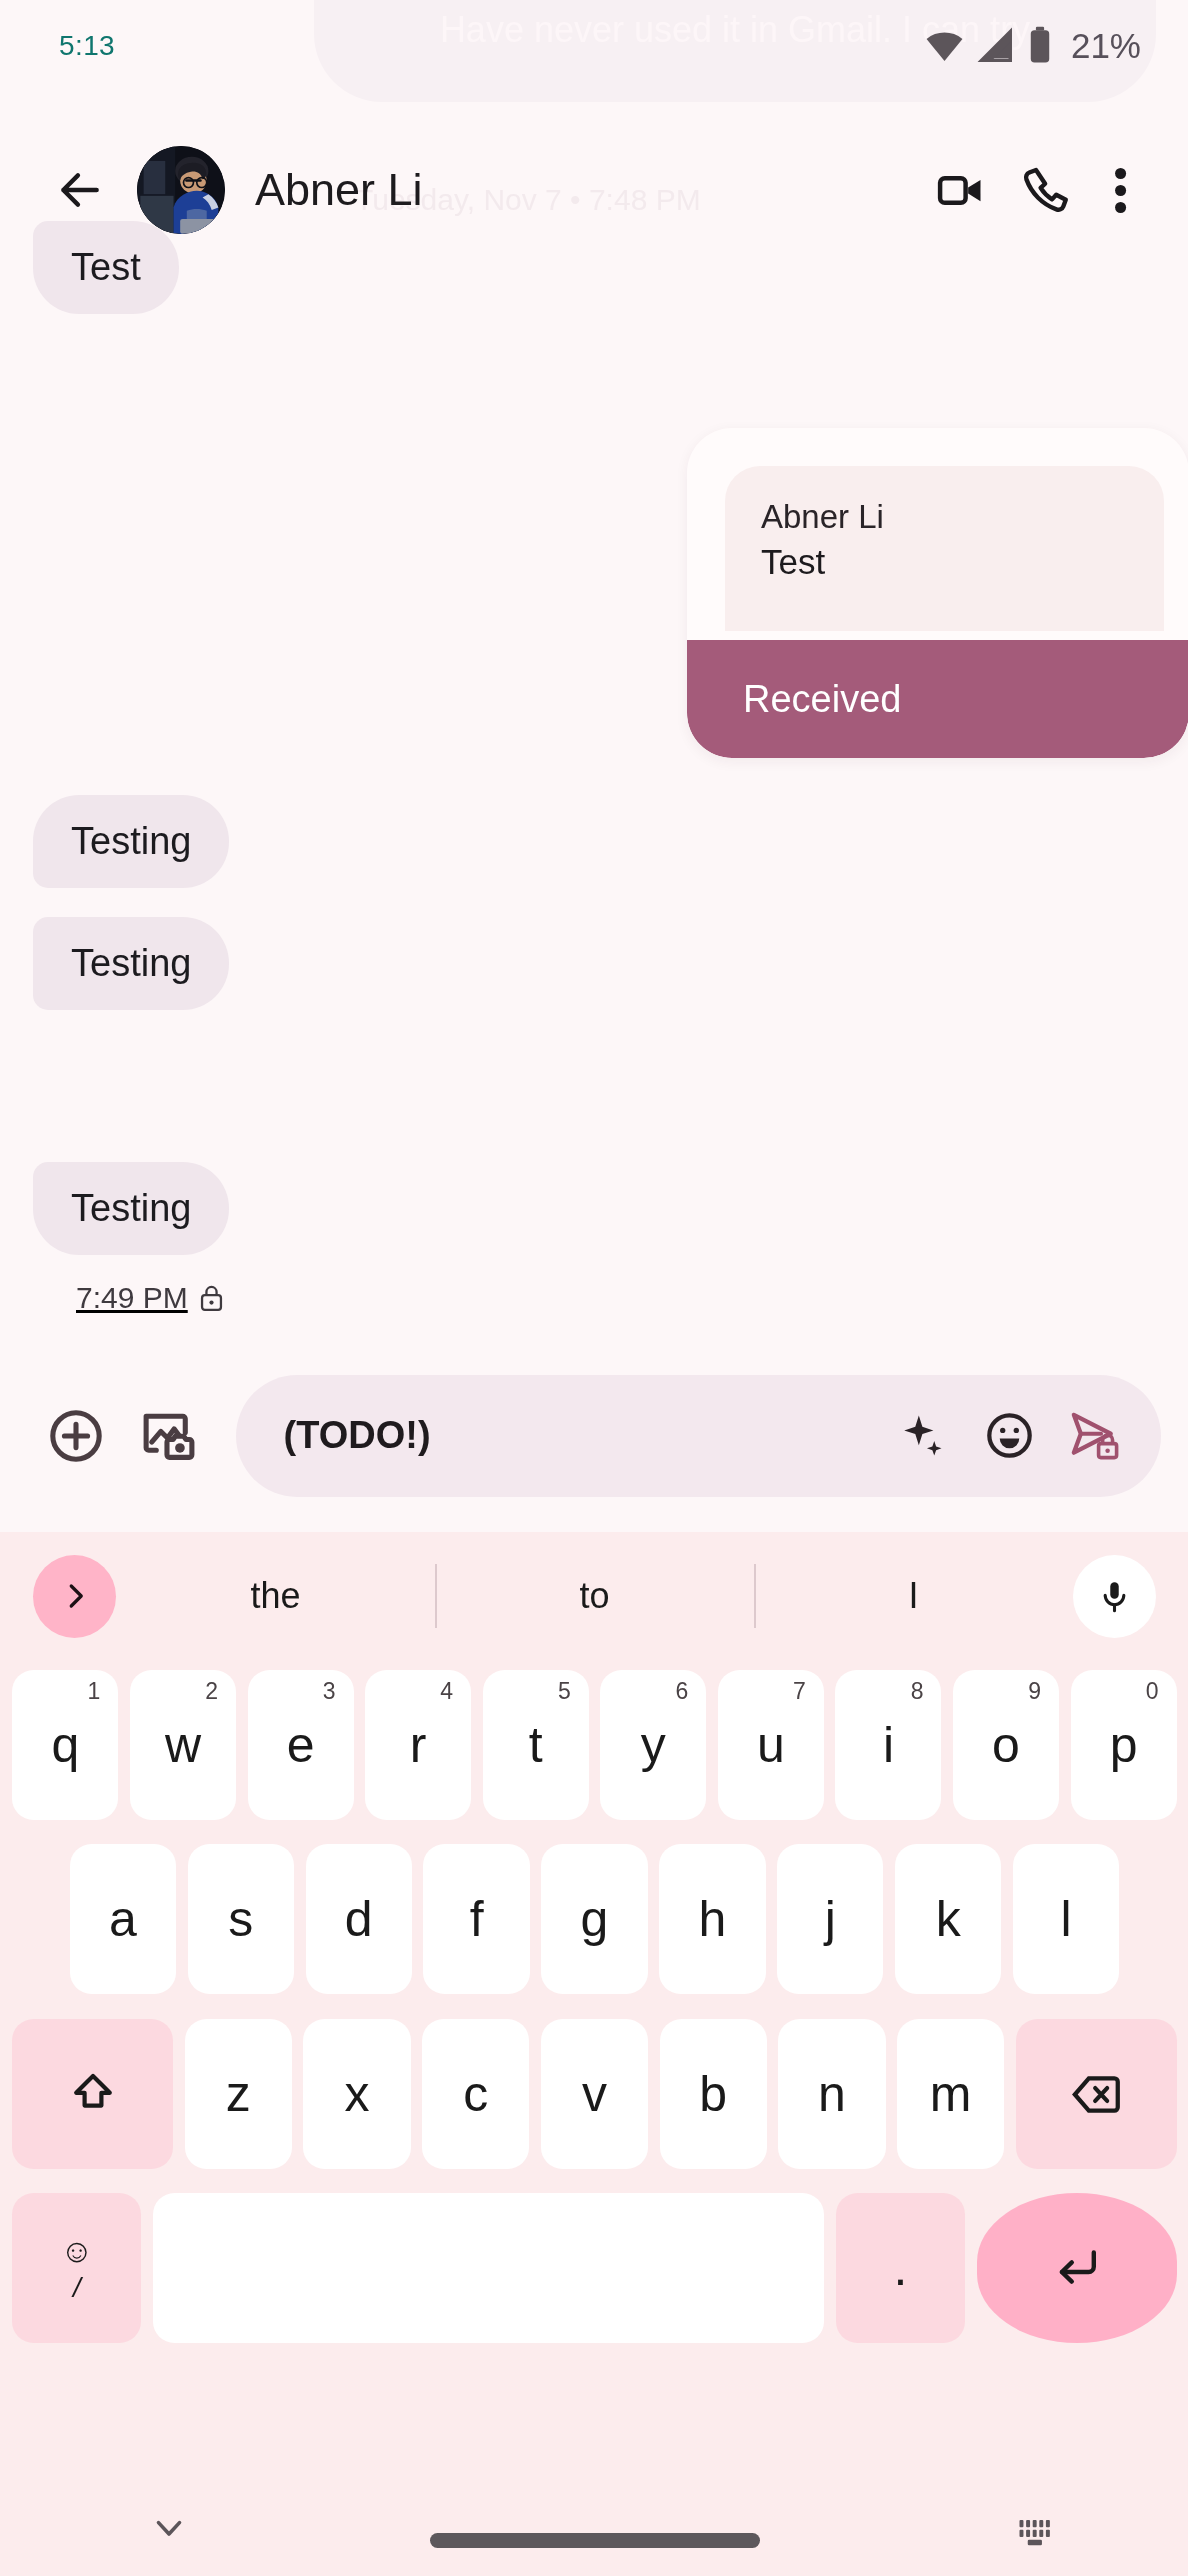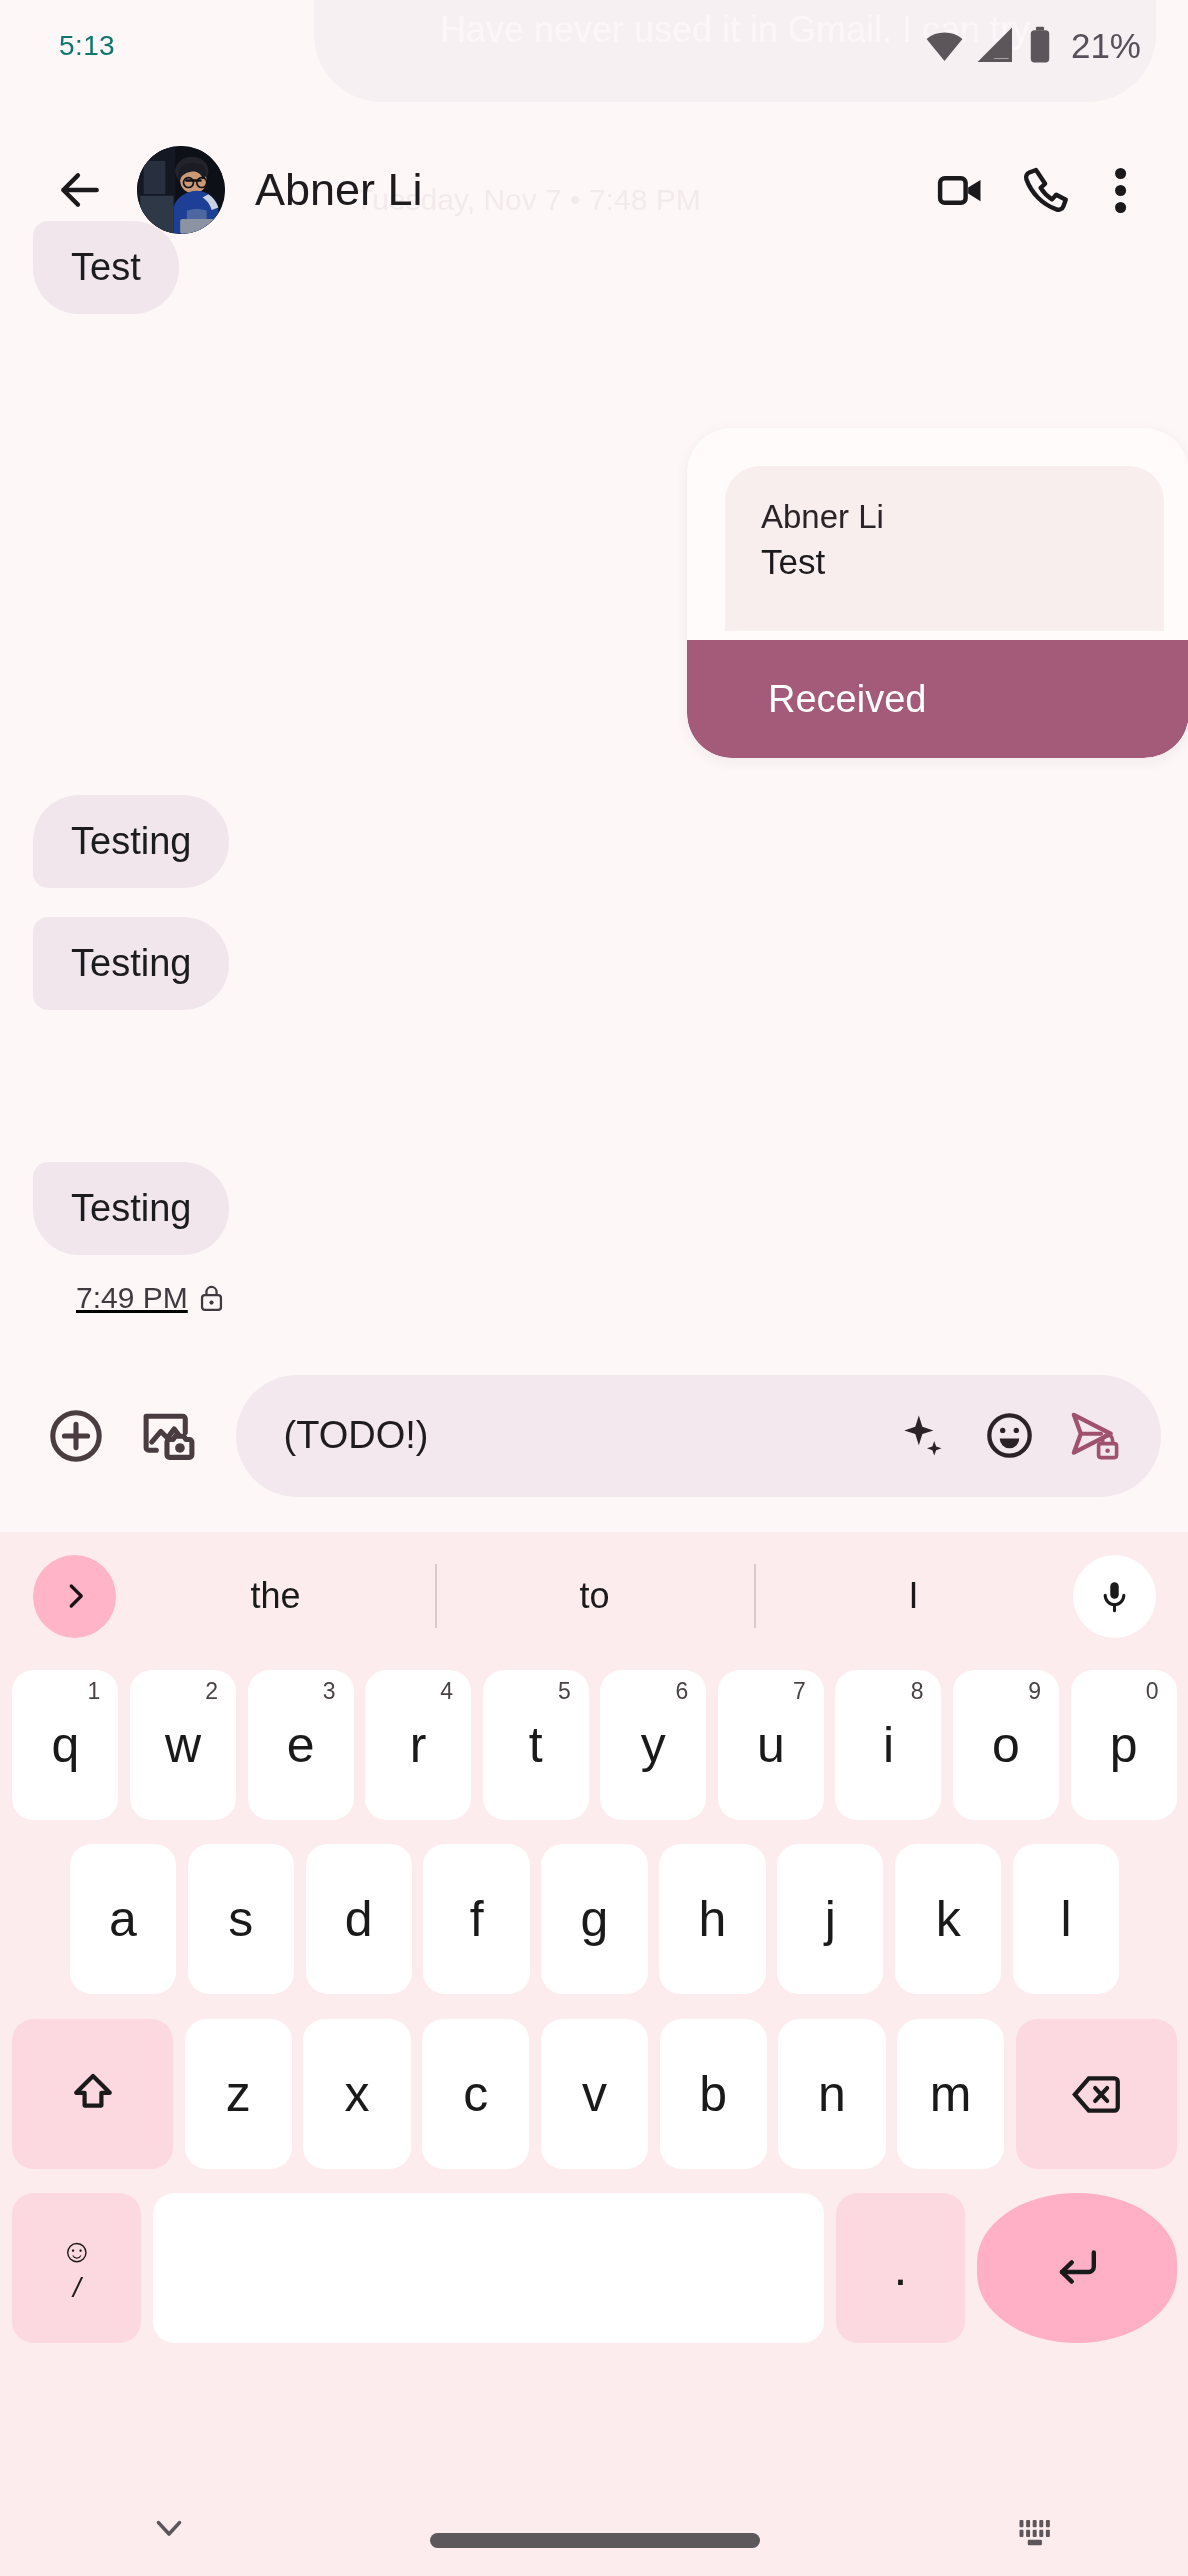--- a/index.html
+++ b/index.html
@@ -146,29 +146,30 @@
   #notif-title { font-size: 33px; color: #2a2428; line-height: 1.22; }
   #notif-text  { font-size: 35px; color: #1d1a1d; line-height: 1.22; margin-top: 3.3px; }
   #notif-banner {
     position: absolute; left: 0; right: 0; bottom: 0;
     height: 118px;
     background: #a45b7a;
     border-radius: 0 0 45px 45px;
     display: flex; align-items: center;
     padding-left: 56px;
   }
-  #notif-banner-label { font-size: 38px; color: #ffffff; margin-left: 25px; }
+  #notif-banner-label { font-size: 38px; color: #ffffff; }
 
   
   #compose-bar {
     position: absolute; left: 0; top: 1361px;
     width: 1189px; height: 149px;
     display: flex; align-items: center;
     padding: 0 28px 0 30px;
     z-index: 3;
+    font-weight: bold;
   }
   .compose-icon-btn {
     width: 92px; height: 92px;
     display: flex; align-items: center; justify-content: center;
     flex: 0 0 auto;
   }
   #input-pill {
     flex: 1 1 auto;
     margin-left: 21.5px;
     height: 122px;

